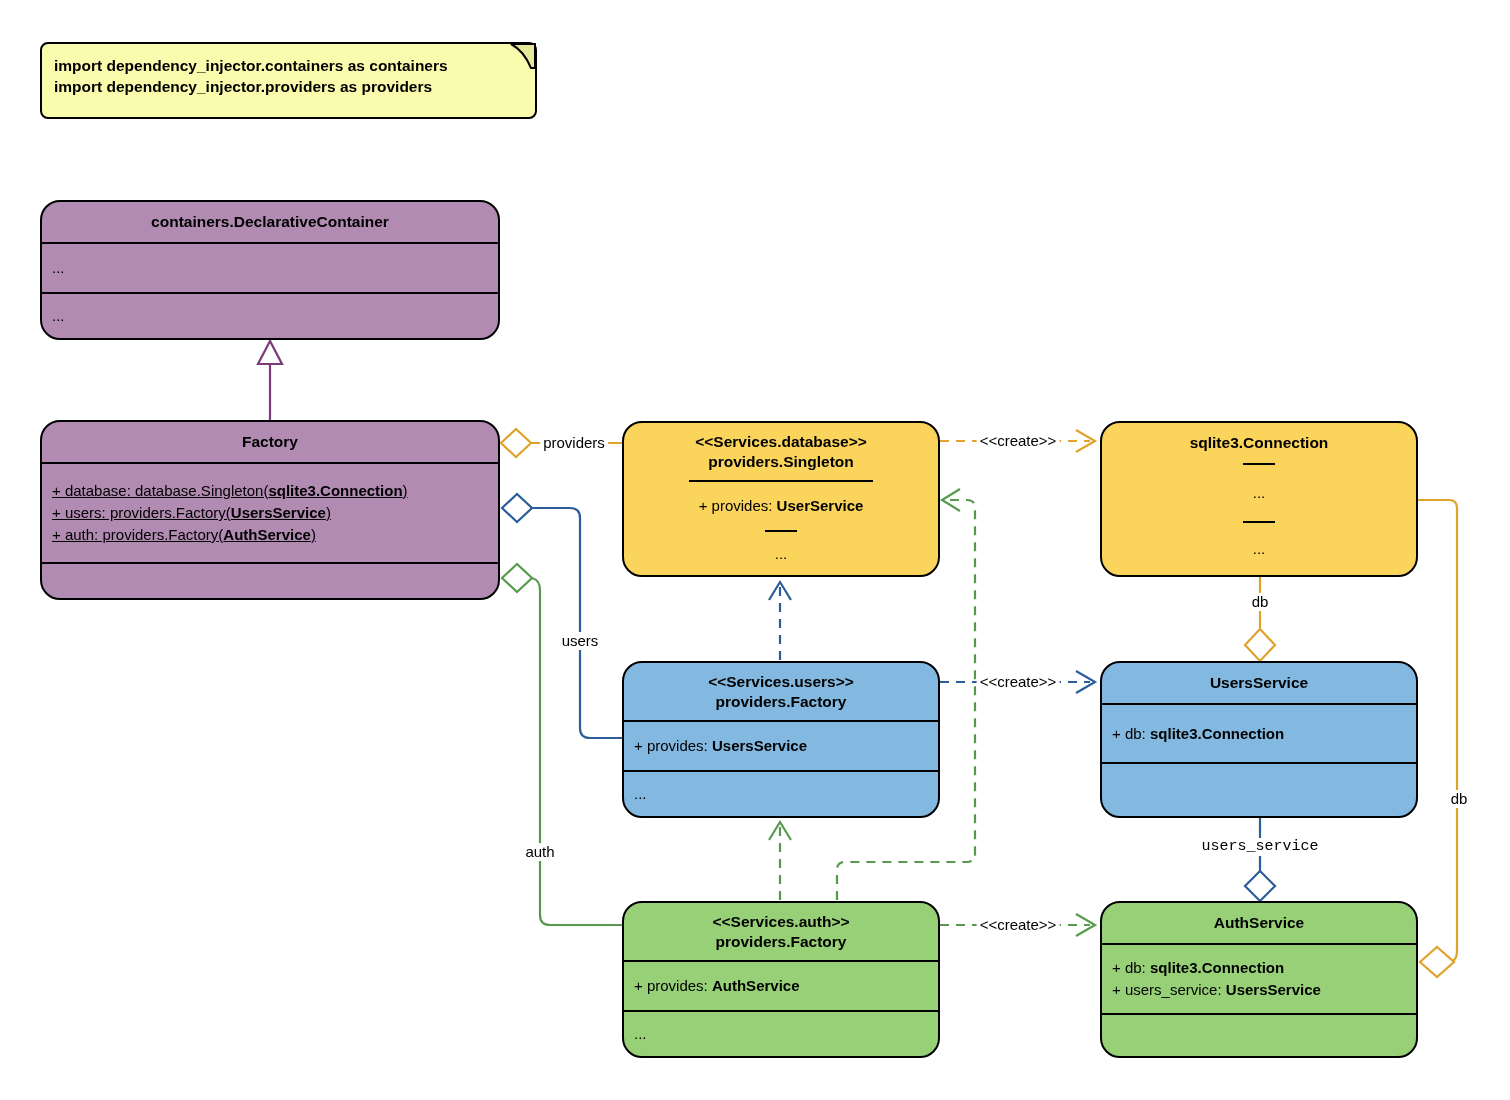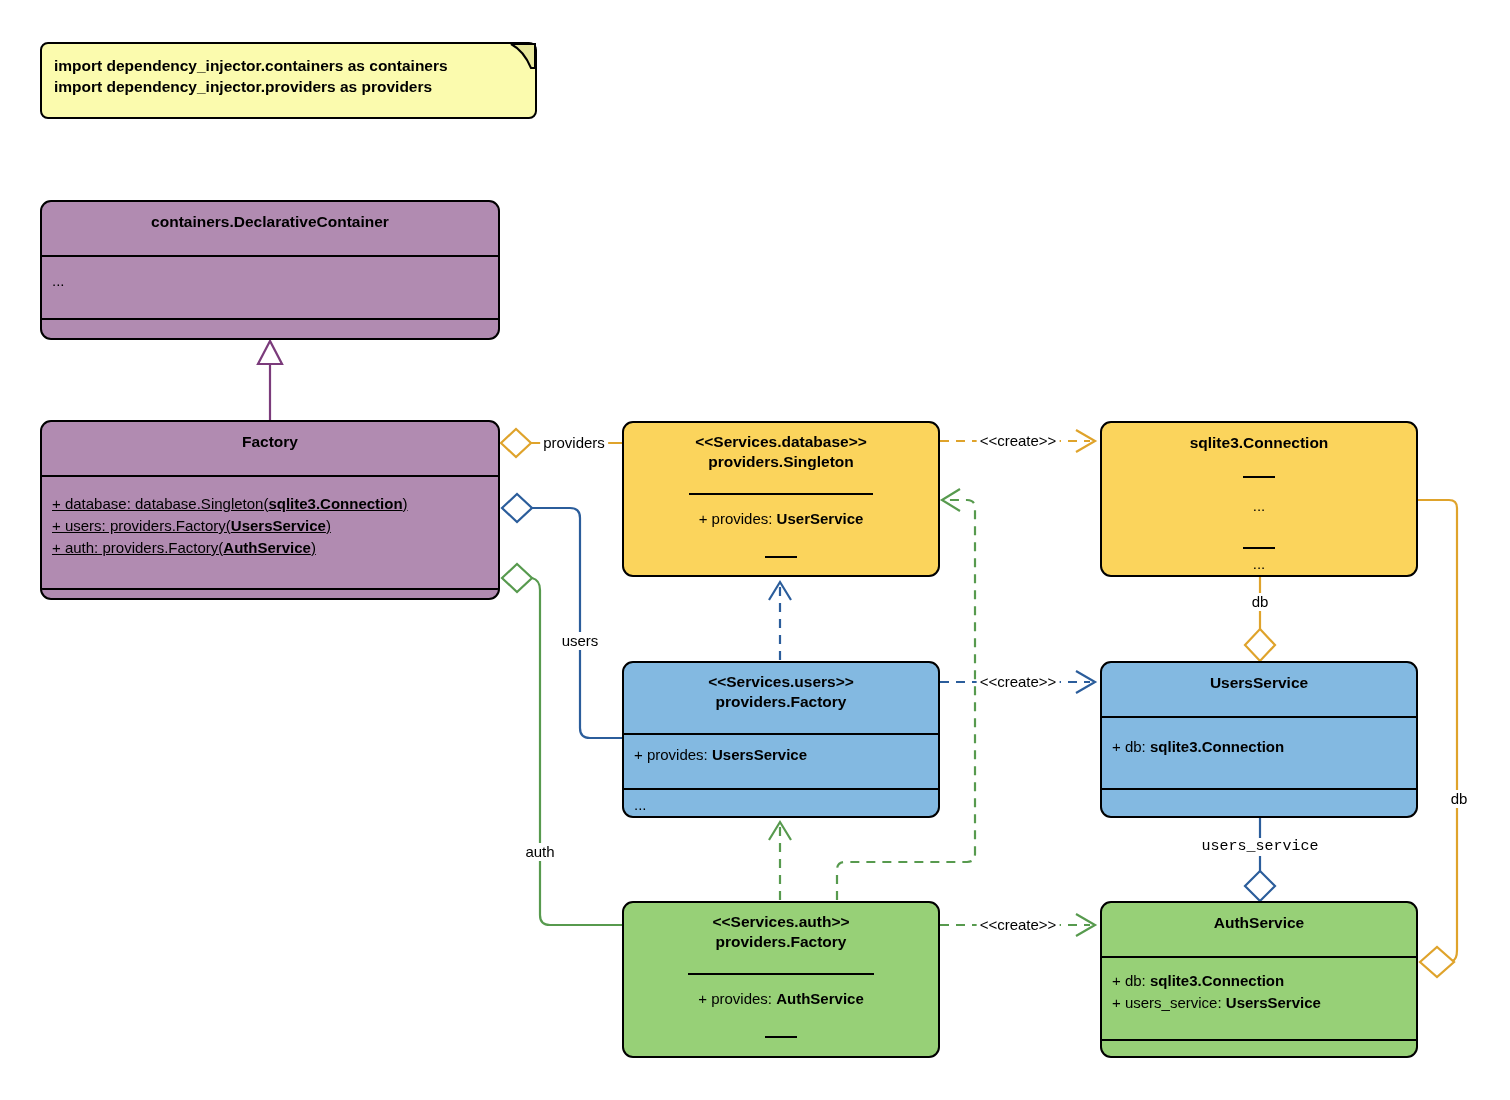--- a/index.html
+++ b/index.html
@@ -5,22 +5,22 @@
   html,body { margin:0; padding:0; background:#fff; }
   .canvas {
     position:relative; width:1510px; height:1100px;
     font-family:"Liberation Sans", sans-serif;
     color:#000; overflow:hidden; background:#fff;
   }
 
   
   .uml {
     position:absolute; box-sizing:border-box;
-    border:2.5px solid #000; border-radius:11px;
-    display:flex; flex-direction:column; overflow:hidden;gap:13px;
+    border:2.5px solid #000; border-radius:20px;
+    display:flex; flex-direction:column; overflow:hidden;
   }
   .uml-purple { background:var(--purple_fill,#B18BB1); }
   .uml-yellow { background:var(--yellow_fill,#FBD45C);align-items:center; }
   .uml-blue   { background:var(--blue_fill,#83B9E1); }
   .uml-green  { background:var(--green_fill,#97D077); }
 
   .sec { box-sizing:border-box; flex:0 0 auto; }
   .sec + .sec { border-top:2px solid #000; }
   .sec.grow { flex:1 1 auto; }
 
@@ -191,39 +191,39 @@
     <div class="sec row grow">
       <span class="attr-line">...</span>
     </div>
   </div>
 
   <div class="uml uml-blue" style="left:622px; top:661px; width:318px; height:157px;">
     <div class="sec title" style="height:57px">
       <span>&lt;&lt;Services.users&gt;&gt;</span>
       <span>providers.Factory</span>
     </div>
-    <div class="sec row" style="height:42px">
+    <div class="sec row" style="height:50px">
       <div class="attr-line"><span>+ provides: </span><b>UsersService</b></div>
     </div>
     <div class="sec row grow">
       <span class="attr-line">...</span>
     </div>
   </div>
 
   <div class="uml uml-blue" style="left:1100px; top:661px; width:318px; height:157px;">
     <div class="sec title" style="height:40px">
       <span>UsersService</span>
     </div>
     <div class="sec row" style="height:59px">
       <div class="attr-line"><span>+ db: </span><b>sqlite3.Connection</b></div>
     </div>
     <div class="sec row grow"></div>
   </div>
 
-  <div class="uml uml-green" style="left:622px; top:901px; width:318px; height:157px;align-items:center;">
+  <div class="uml uml-green" style="left:622px; top:901px; width:318px; height:157px;">
     <div class="sec title" style="height:57px">
       <span>&lt;&lt;Services.auth&gt;&gt;</span>
       <span>providers.Factory</span>
     </div>
     <div class="sec row" style="height:50px">
       <div class="attr-line"><span>+ provides: </span><b>AuthService</b></div>
     </div>
     <div class="sec row grow">
       <span class="attr-line">...</span>
     </div>

